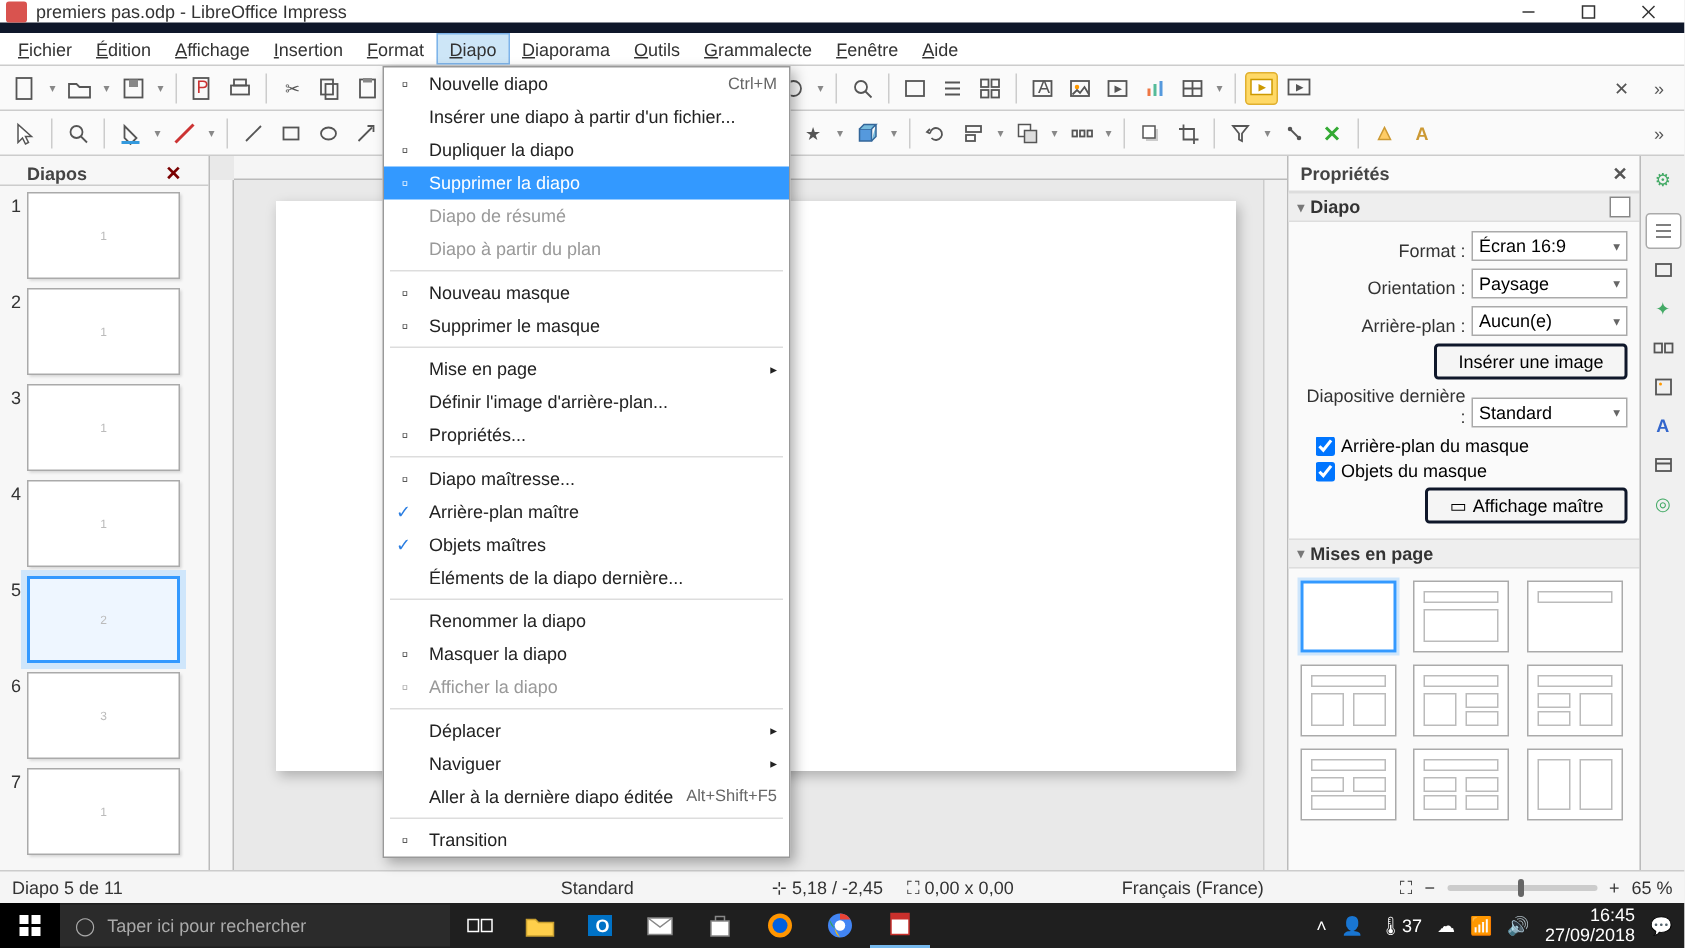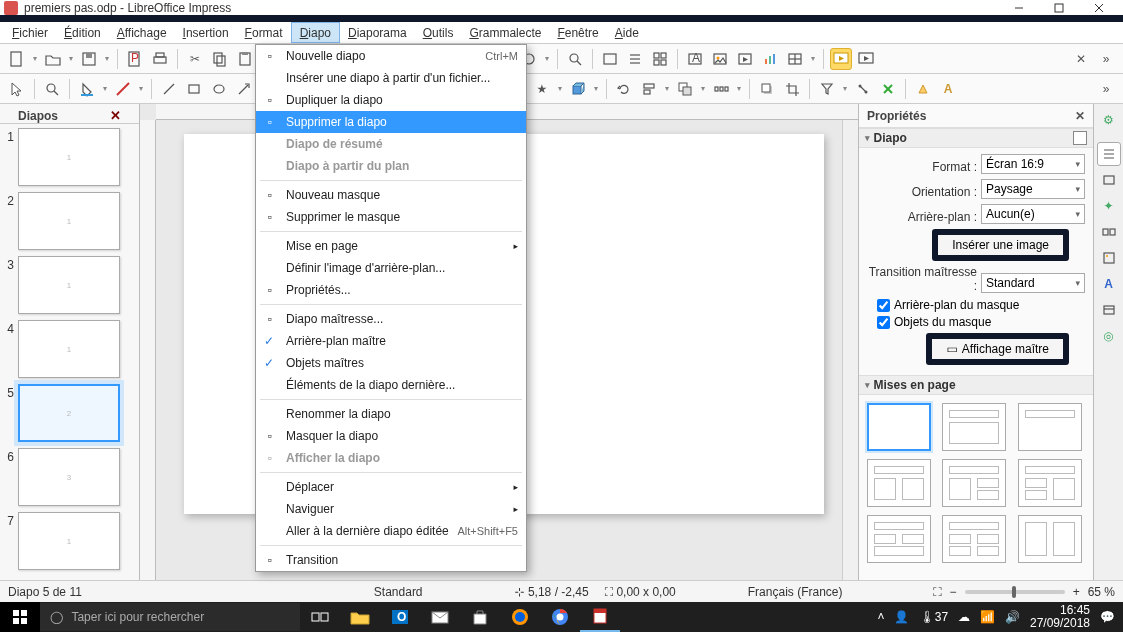--- a/index.html
+++ b/index.html
@@ -53,38 +53,38 @@
 .panel-title { height: 24px; display: flex; align-items: center; padding: 0 8px; font-weight: bold; border-bottom: 1px solid #ddd; color:#444;}
 .panel-title .close { margin-left:auto; color:#555;}
 .panel-section-h { height: 20px; background: #eee; border-top:1px solid #ddd; border-bottom:1px solid #ddd; display:flex; align-items:center; padding:0 6px; font-weight:bold; color:#333;}
 .panel-section-h .arrow { margin-right:4px; font-size:9px; color:#777;}
 .panel-section-h .box { margin-left:auto; width:14px; height:14px; border:1px solid #888; background:#fff;}
 .panel-body { padding: 6px 8px; }
 .prop-row { display: flex; align-items: flex-end; margin-bottom: 5px; gap:4px;}
 .prop-row label { width: 110px; text-align: right; color: #333;}
 .prop-row .val { flex:1; height: 20px; border: 1px solid #aaa; background: #fff; padding: 0 4px; display:flex; align-items:center;}
 .prop-row .dd::after { content:"▾"; margin-left:auto; font-size:9px; color:#666;}
-.panel-btn { display:block; margin: 4px 16px 4px auto; padding: 3px 14px; border:6px solid #0f172a; background:#f5f5f5; border-radius:3px;}
+.panel-btn { display:block; margin: 4px 0 4px auto; padding: 3px 14px; border:2px solid #0f172a; background:#f5f5f5; border-radius:3px;}
 .check-row { display:flex; align-items:center; gap:4px; margin:3px 0 3px 10px;}
 .check-row input { margin:0;}
 
 .layout-grid { display:grid; grid-template-columns: repeat(3, 1fr); gap:8px; padding:8px;}
 .layout-cell { width:64px; height:48px; background:#fff; border:1px solid #aaa; position:relative;}
 .layout-cell.selected { border:2px solid #3399ff; box-shadow:0 0 0 2px #cfe6fb;}
 .lc-inner { position:absolute; border:1px solid #bbb;}
 
 
 .sidebar-tabs { width: 30px; background: #f0f0f0; border-left: 1px solid #bbb; display:flex; flex-direction:column; align-items:center; padding-top:4px; gap:2px;}
 .sb-tab { width:24px; height:24px; display:flex; align-items:center; justify-content:center; border:1px solid transparent; border-radius:3px; color:#4a6;}
 .sb-tab.active { background:#fff; border-color:#aaa;}
 
 
 .dropdown { position: absolute; left: 255px; top: 44px; width: 272px; background: #fff; border: 1px solid #999; box-shadow: 3px 3px 8px rgba(0,0,0,0.3); z-index: 100;}
 .dd-item { height: 22px; display: flex; align-items: center; padding: 0 8px 0 30px; position: relative; color:#222;}
-.dd-item.disabled { color: #999; font-weight: bold; }
+.dd-item.disabled { color: #999; }
 .dd-item.highlighted { background: #3399ff; color: #fff; }
 .dd-item .shortcut { margin-left: auto; color: #666; font-size:11px;}
 .dd-item .submenu-arrow { margin-left:auto; font-size:9px;}
 .dd-sep { height: 1px; background: #ddd; margin: 3px 4px; }
 .dd-icon { position:absolute; left:6px; width:16px; height:16px; display:flex; align-items:center; justify-content:center;}
 .dd-check { position:absolute; left:8px; color:#2a7de1; font-size:12px;}
 
 
 .statusbar { height: 22px; background: #f5f5f5; border-top: 1px solid #ccc; display: flex; align-items: center; padding: 0 8px; font-size:11px; color:#333; gap:16px;}
 .statusbar .zoom { margin-left:auto; display:flex; align-items:center; gap:8px;}
@@ -556,21 +556,21 @@
             </div>
         </div>
         <div class="prop-row">
           <label>Arrière-plan :</label>
           <div class="val dd">
               <span>Aucun(e)</span>
             </div>
         </div>
         <button class="panel-btn">Insérer une image</button>
         <div class="prop-row">
-          <label>Transition maîtresse :</label>
+          <label>Diapositive dernière :</label>
           <div class="val dd">
               <span>Standard</span>
             </div>
         </div>
         <div class="check-row">
           <input type="checkbox" checked="" style="">
           <span>Arrière-plan du masque</span>
         </div>
         <div class="check-row">
           <input type="checkbox" checked="" style="">

